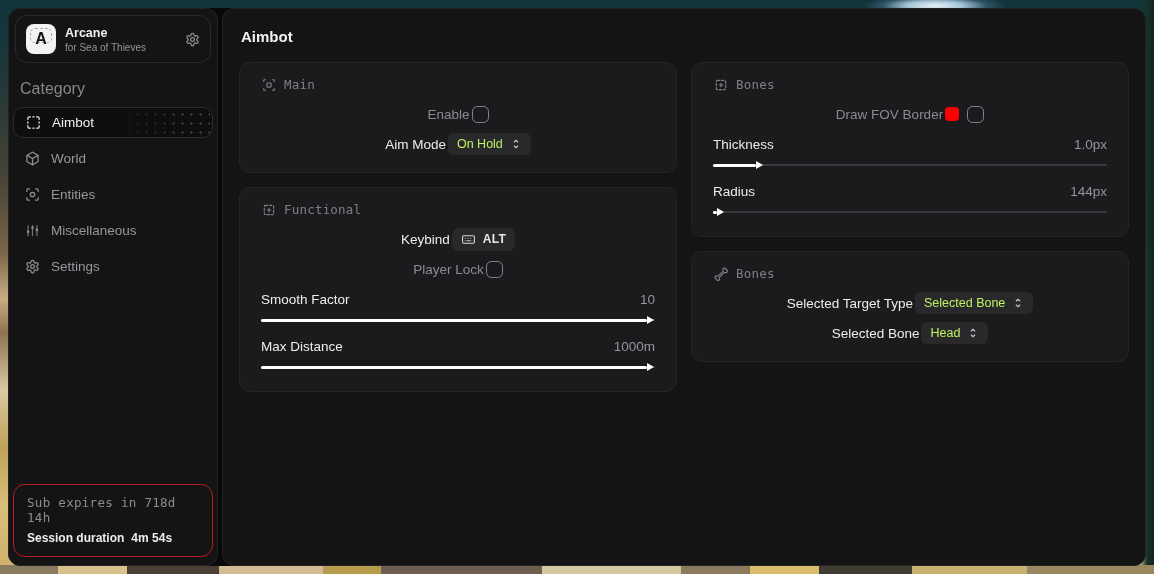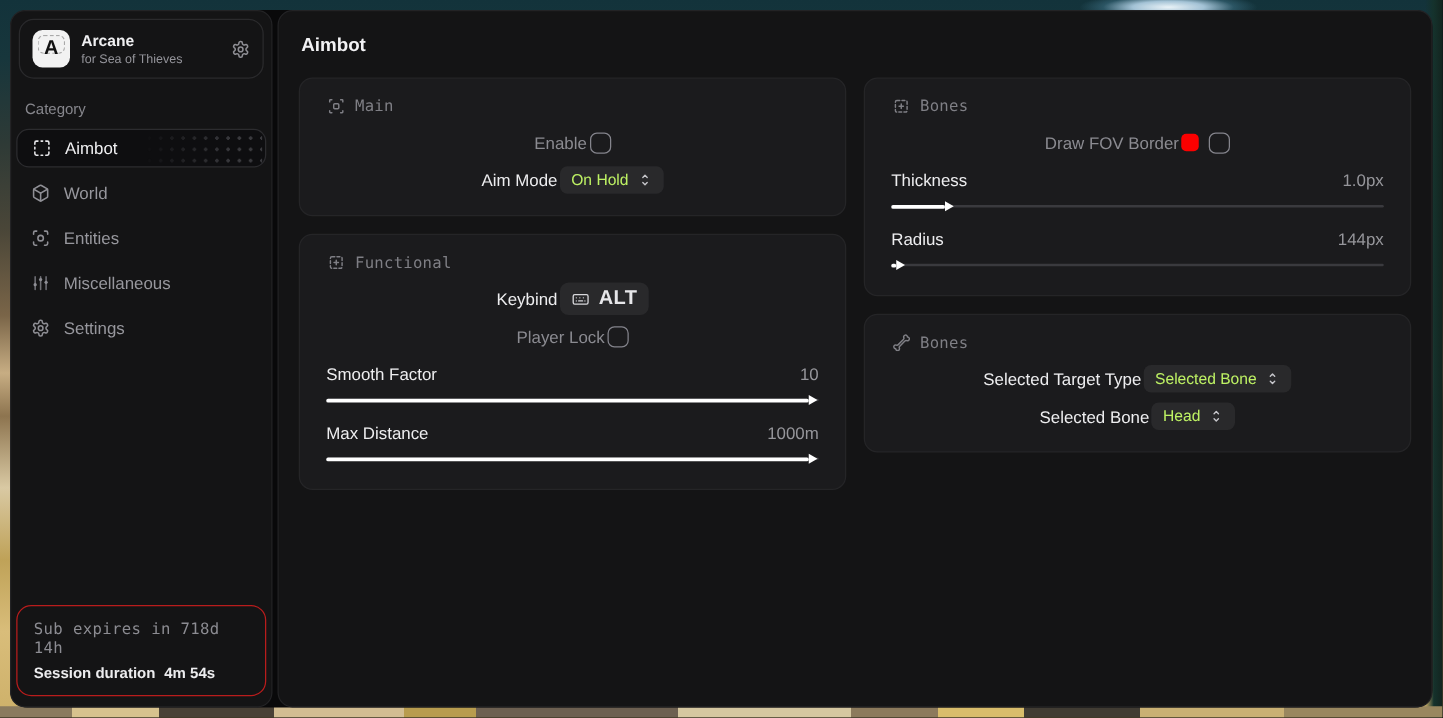--- a/index.html
+++ b/index.html
@@ -23,21 +23,21 @@
   .sidebar { width:210px; flex:none; display:flex; flex-direction:column; padding:6px 0 6px; }
   .brand { margin:0 6px; border:1px solid #2a2a2c; border-radius:12px; padding:8px 10px; display:flex; align-items:center; gap:9px; }
   .logo { width:30px; height:30px; background:#f2f2f2; border-radius:8px; color:#121212; font-weight:bold; font-size:16px; display:flex; align-items:center; justify-content:center; position:relative; flex:none; }
   .logo::before { content:''; position:absolute; inset:4px 4px 11px 4px; border:1.4px dashed rgba(0,0,0,.30); border-radius:5px; }
   .logo span { position:relative; }
   .brand-text { flex:1; min-width:0; }
   .brand-name { color:#f0f0f2; font-size:12.5px; font-weight:bold; }
   .brand-sub { color:#94949a; font-size:10px; margin-top:2px; }
   .icon-btn { color:#8e8e94; display:flex; align-items:center; }
 
-  .cat-label { color:#86868c; font-size:12px; margin:17px 0 9px 11px; }
+  .cat-label { color:#86868c; font-size:16px; margin:17px 0 9px 11px; }
 
   .nav { display:flex; flex-direction:column; gap:5px; padding:0 4px; }
   .nav-item { height:31px; display:flex; align-items:center; gap:11px; padding:0 12px; border-radius:10px; color:#97979d; font-size:13.5px; position:relative; overflow:hidden; }
   .nav-item .ic { color:#8f8f95; }
   .nav-item.active { background:#0e0e10; border:1px solid #2c2c2f; color:#f0f0f2; }
   .nav-item.active .ic { color:#e6e6e9; }
   .nav-item.active::after { content:''; position:absolute; top:2px; bottom:2px; right:2px; width:48%;
     background-image:radial-gradient(circle, #3a3a3e 1.3px, transparent 1.4px); background-size:9px 9px;
     -webkit-mask-image:linear-gradient(to right, transparent, #000 75%); mask-image:linear-gradient(to right, transparent, #000 75%); }
 
@@ -60,21 +60,21 @@
   .row-value { font-size:13.5px; color:#96969b; }
   .row-right { display:flex; align-items:center; gap:8px; }
 
   .checkbox { width:17px; height:17px; border:1.6px solid #84848c; border-radius:5.5px; background:transparent; flex:none; }
   .swatch { width:14px; height:14px; border-radius:4px; flex:none; }
 
   .select-btn, .keybind-btn { display:flex; align-items:center; gap:7px; background:#29292b; border:none; border-radius:6px; padding:4px 9px; cursor:pointer; }
   .select-btn span { color:#bef264; font-size:12.5px; }
   .select-btn .ic { color:#c6c6cb; }
   .keybind-btn { border-radius:7px; }
-  .keybind-btn span { color:#e7e7ea; font-size:16px; font-weight:bold; letter-spacing:.3px; }
+  .keybind-btn span { color:#e7e7ea; font-size:12px; font-weight:bold; letter-spacing:.3px; }
   .keybind-btn .ic { color:#d8d8dc; }
 
   .slider-row { padding:3px 0 6px; }
   .slider-row .top { display:flex; align-items:center; justify-content:space-between; min-height:24px; }
   .slider { position:relative; height:10px; display:flex; align-items:center; margin-top:4px; cursor:pointer; }
   .slider::before { content:''; position:absolute; left:0; right:0; height:2px; background:#3a3a3e; border-radius:1px; }
   .slider-fill { position:relative; height:3px; background:#ffffff; border-radius:2px; max-width:calc(100% - 8px); min-width:1px; }
   .slider-arrow { position:absolute; right:-7px; top:50%; transform:translateY(-50%); width:0; height:0;
     border-left:7px solid #ffffff; border-top:4.5px solid transparent; border-bottom:4.5px solid transparent; }
 

